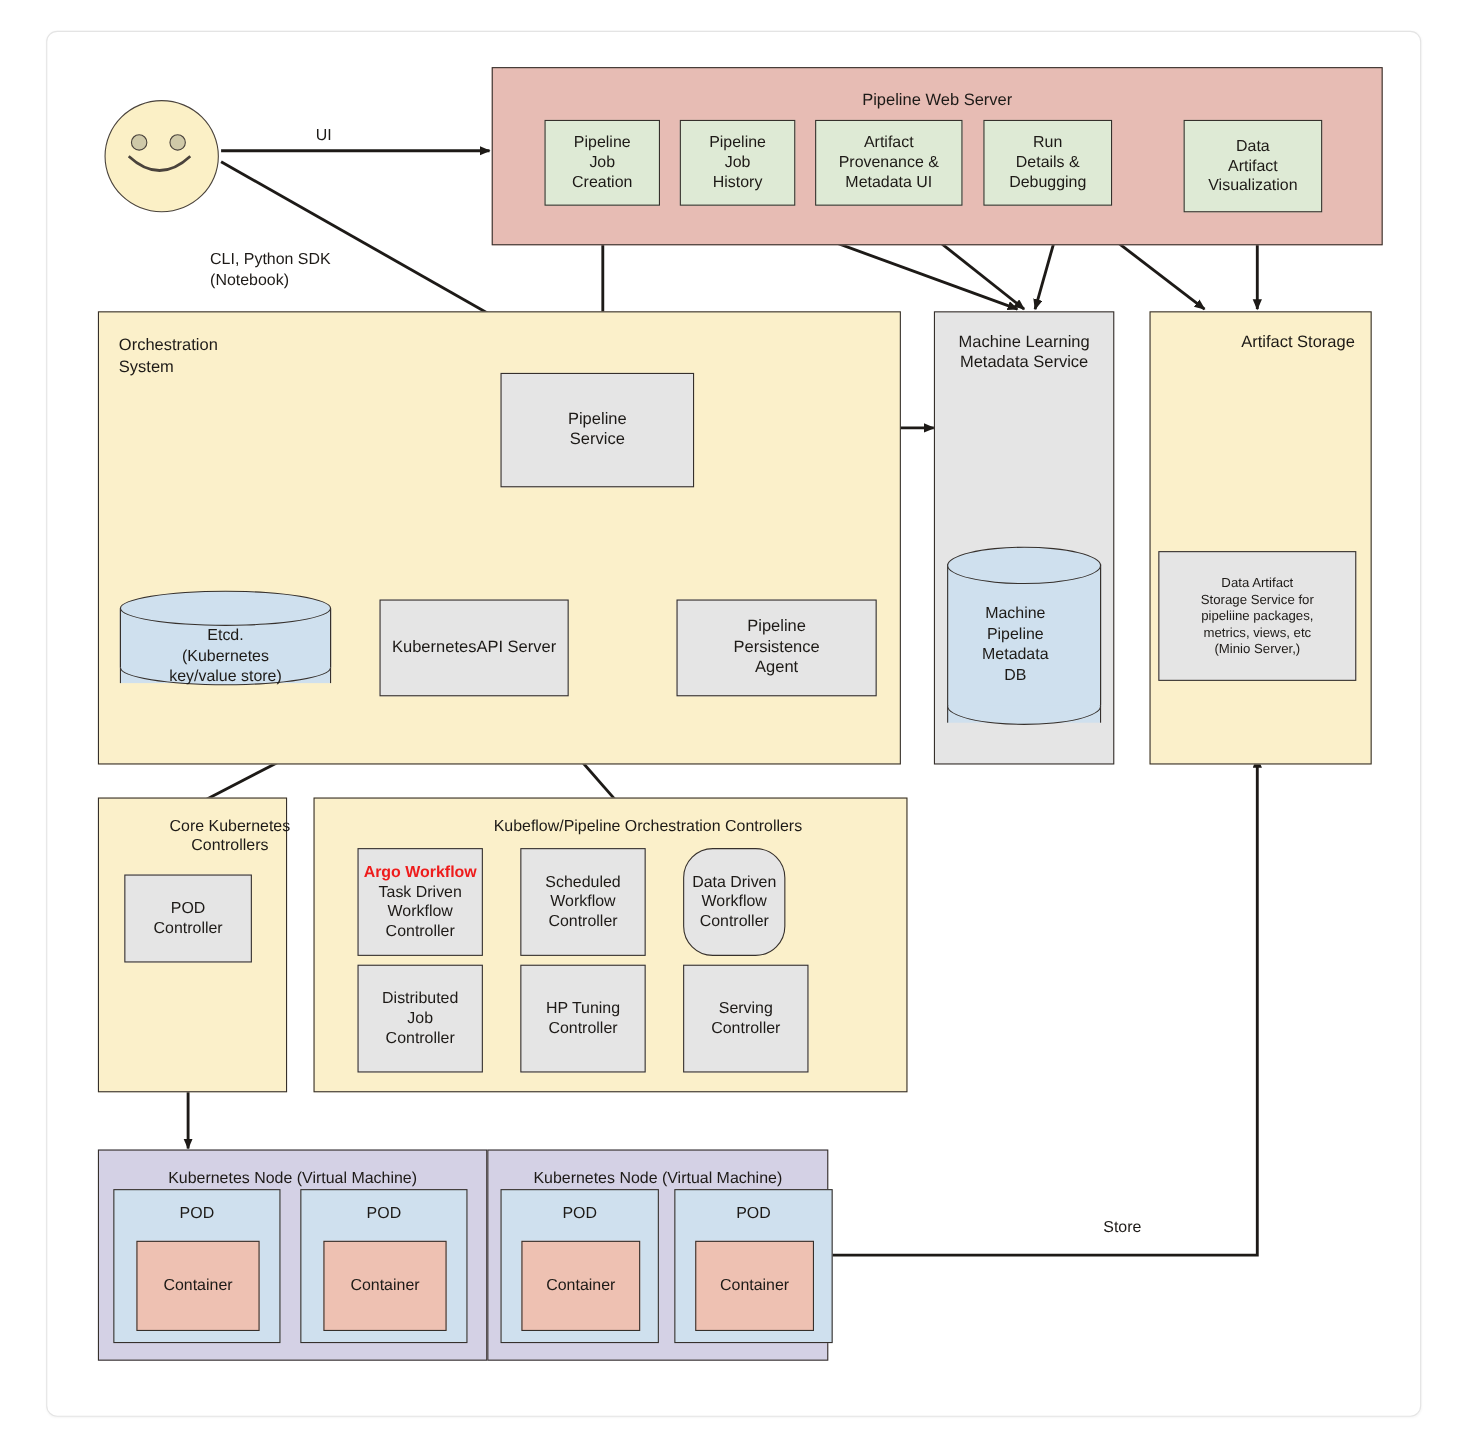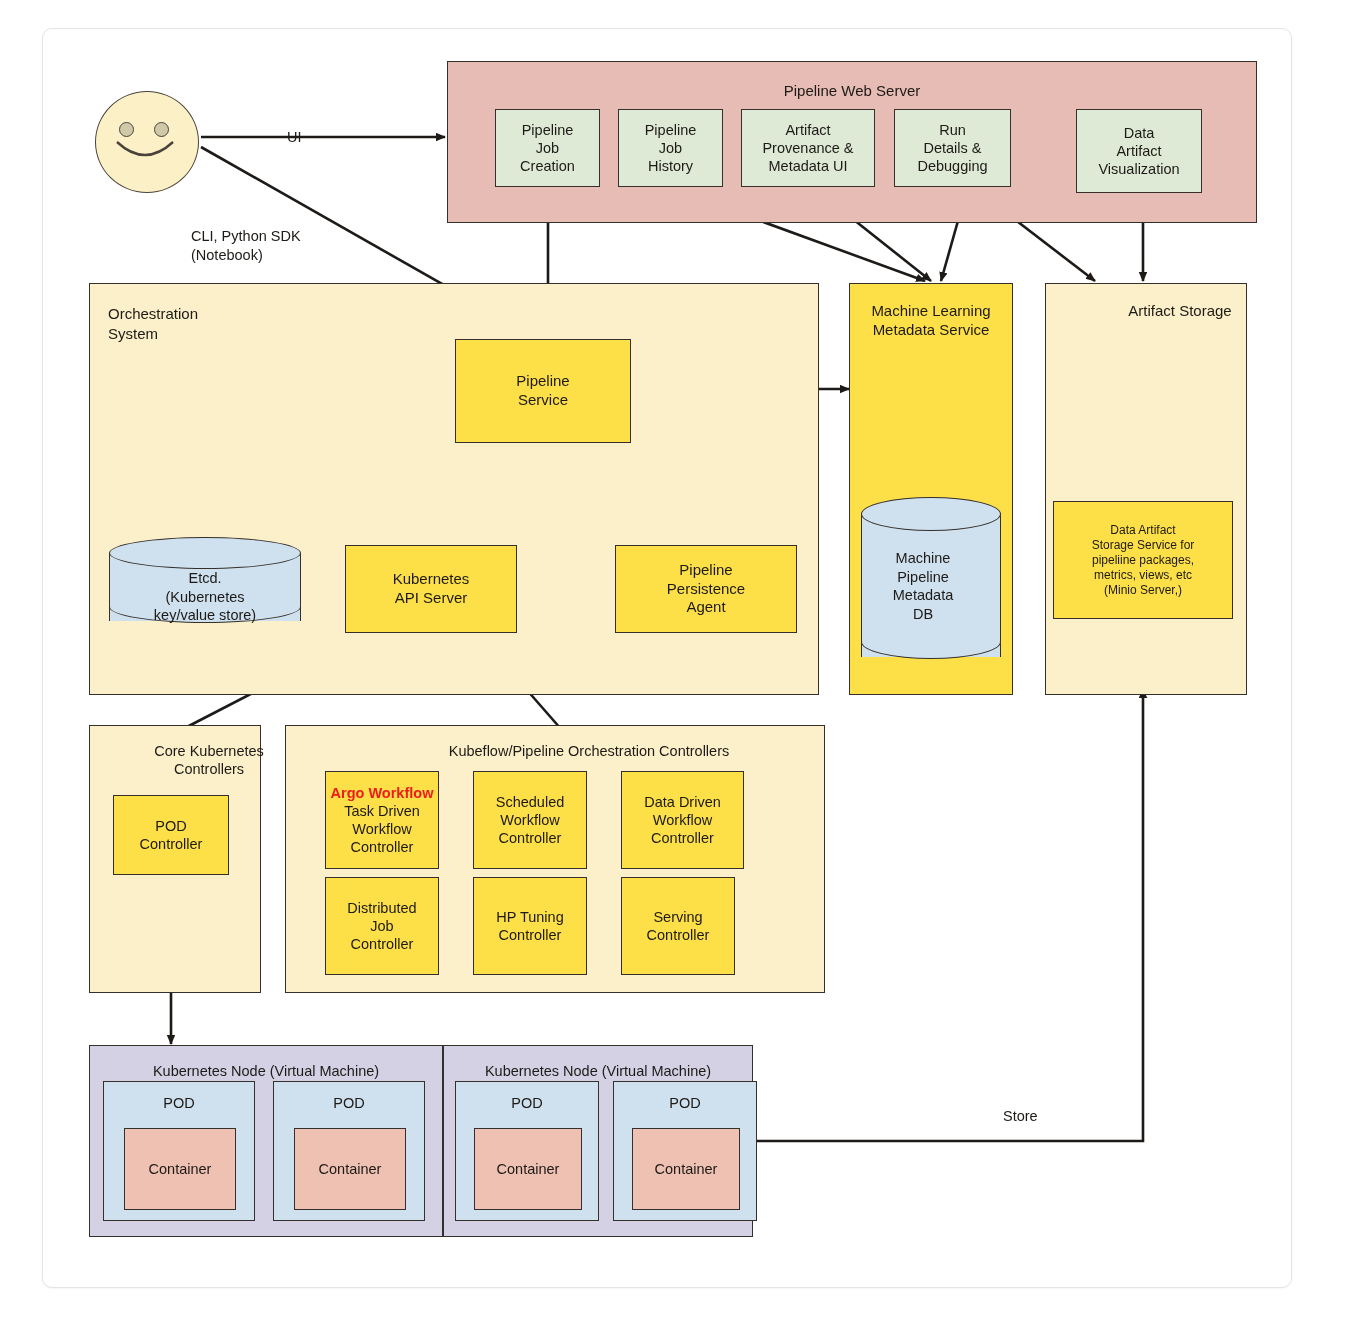--- a/index.html
+++ b/index.html
@@ -7,21 +7,21 @@
        -webkit-font-smoothing:antialiased;}
   #card{position:absolute;left:42px;top:28px;width:1248px;height:1258px;
         background:#ffffff;border:1px solid #e4e4e4;border-radius:10px;
         box-shadow:0 1px 2px rgba(0,0,0,.04);overflow:hidden;}
   #stage{position:absolute;left:0;top:0;width:1248px;height:1258px;}
   svg#wires{position:absolute;left:0;top:0;width:1248px;height:1258px;
             overflow:visible;pointer-events:none;}
   .box{position:absolute;box-sizing:border-box;border:1.4px solid #36302c;
        display:flex;align-items:center;justify-content:center;text-align:center;
        line-height:1.25;color:#1d1a17;}
-  .pink{background:#fde047;}
+  .pink{background:#e5e5e5;}
   .pinkpale{background:#e7bcb4;}
   .green{background:#deead5;}
   .yellow{background:#fbf0ca;padding-left:34px;}
   .purple{background:#d4d1e5;}
   .bluebox{background:#cfe0ee;}
   .salmon{background:#eec1b2;}
   .grouplabel{position:absolute;width:100%;text-align:center;color:#1d1a17;}
   .corner-label{position:absolute;color:#1d1a17;line-height:1.3;text-align:left;}
   .edge-label{position:absolute;color:#1d1a17;background:transparent;
               white-space:nowrap;line-height:1.3;}
@@ -93,21 +93,21 @@
   </svg>
 
   <div class="face" style="left:52px;top:62px;width:102px;height:100px;">
     <div class="eye" style="left:23px;top:30px;"></div>
     <div class="eye" style="left:58px;top:30px;"></div>
     <svg style="position:absolute;left:18px;top:46px;" width="64" height="32">
       <path d="M3,4 Q31,30 59,4" stroke="#4a433c" stroke-width="2.4" fill="none"></path>
     </svg>
   </div>
 
-  <div class="edge-label f14" style="left:244px;top:99px;">UI</div>
+  <div class="edge-label f14" style="left:244px;top:85px;">UI</div>
   <div class="corner-label f14" style="left:148px;top:198px;">
     <div>CLI, Python SDK</div>
     <div>(Notebook)</div>
   </div>
   <div class="edge-label f14" style="left:643px;top:332px;">Store</div>
   <div class="corner-label f14" style="left:358px;top:446px;text-align:center;">
     <div>Create</div>
     <div>Resource</div>
   </div>
   <div class="edge-label f14" style="left:501px;top:518px;">Watch</div>
@@ -159,21 +159,21 @@
     <div class="bot" style="top:54px;width:192px;height:32px;"></div>
     <div class="body" style="top:16px;width:192px;height:54px;border-top:none;border-bottom:none;"></div>
     <div class="top" style="top:0px;width:192px;height:32px;"></div>
     <div class="txt f14" style="top:32px;">
       <div>Etcd.</div>
       <div>(Kubernetes</div>
       <div>key/value store)</div>
     </div>
   </div>
 
-  <div class="box pink f15" style="left:302px;top:516px;width:172px;height:88px;flex-direction:column;">
+  <div class="box pink f15" style="left:302px;top:516px;width:172px;height:88px;flex-direction:row;">
     <span>Kubernetes</span>
     <span>API Server</span>
   </div>
 
   <div class="box pink f15" style="left:572px;top:516px;width:182px;height:88px;flex-direction:column;">
     <span>Pipeline</span>
     <span>Persistence</span>
     <span>Agent</span>
   </div>
 
@@ -225,21 +225,21 @@
     <span class="argo">Argo Workflow</span>
     <span>Task Driven</span>
     <span>Workflow</span>
     <span>Controller</span>
   </div>
   <div class="box pink f14" style="left:430px;top:742px;width:114px;height:98px;flex-direction:column;">
     <span>Scheduled</span>
     <span>Workflow</span>
     <span>Controller</span>
   </div>
-  <div class="box pink f14" style="left:578px;top:742px;width:123px;height:98px;flex-direction:column;">
+  <div class="box pink f14" style="left:578px;top:742px;width:93px;height:98px;flex-direction:column;border-radius:27px;">
     <span>Data Driven</span>
     <span>Workflow</span>
     <span>Controller</span>
   </div>
   <div class="box pink f14" style="left:282px;top:848px;width:114px;height:98px;flex-direction:column;">
     <span>Distributed</span>
     <span>Job</span>
     <span>Controller</span>
   </div>
   <div class="box pink f14" style="left:430px;top:848px;width:114px;height:98px;flex-direction:column;">

